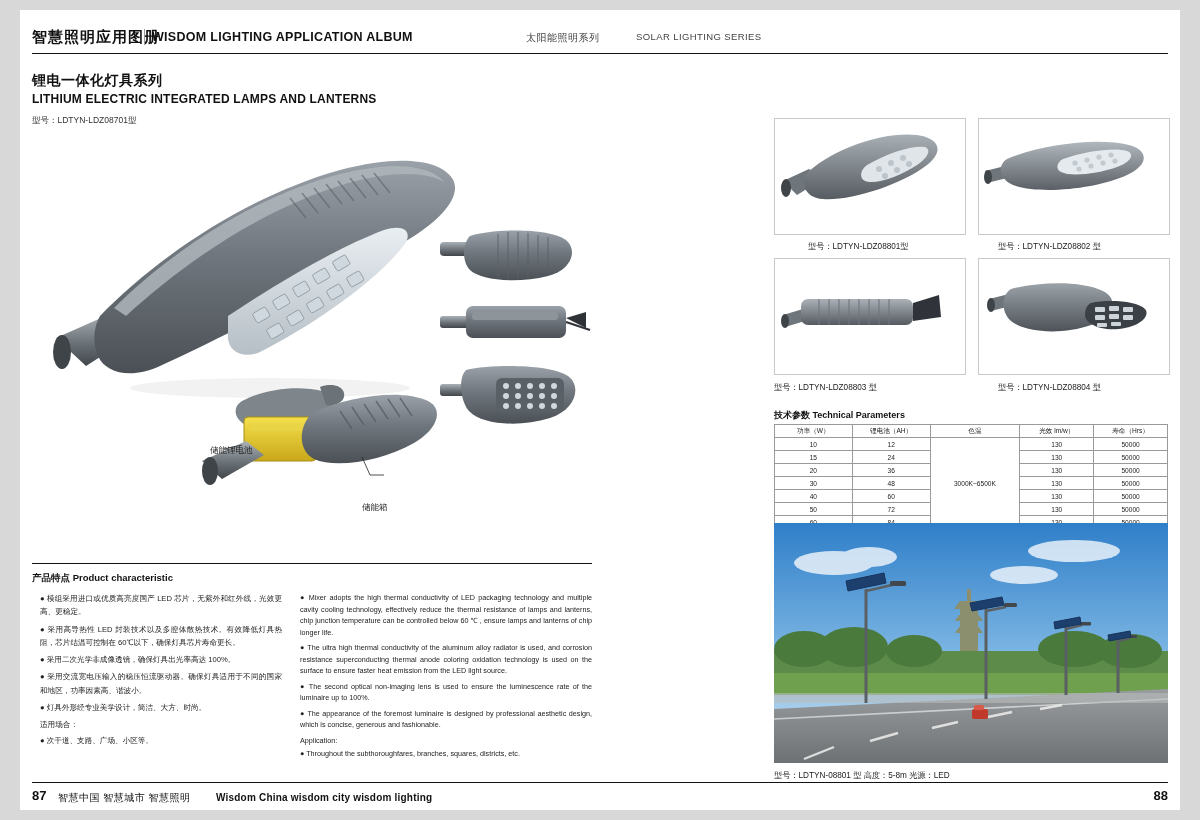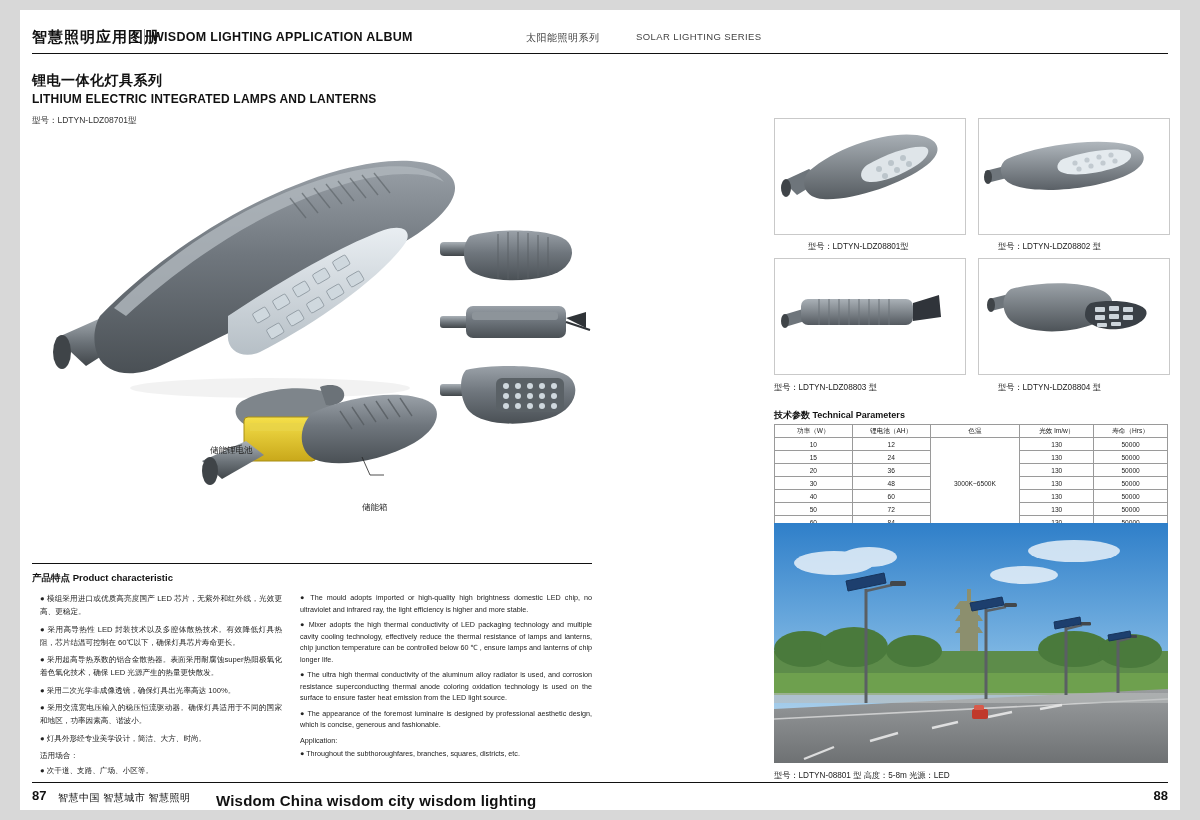--- a/index.html
+++ b/index.html
@@ -46,21 +46,21 @@
   .pc-title{position:absolute;left:12px;top:562px;font-size:9.5px;font-weight:bold;color:#111;}
   .pc-col-cn{position:absolute;left:12px;top:582px;width:250px;font-size:7.6px;line-height:1.75;color:#222;}
   .pc-col-en{position:absolute;left:272px;top:582px;width:300px;font-size:7.2px;line-height:1.6;color:#222;}
   .pc-col-cn p, .pc-col-en p{margin:0 0 4px 8px;text-align:justify;}
   .pc-col-cn p.nb,.pc-col-en p.nb{margin-bottom:2px;}
 
   
   .f-rule{position:absolute;left:12px;top:772px;width:1136px;height:1px;background:#111;}
   .f-num-l{position:absolute;left:12px;top:778px;font-size:13px;font-weight:bold;color:#111;}
   .f-cn{position:absolute;left:38px;top:781px;font-size:10px;color:#111;letter-spacing:.5px;}
-  .f-en{position:absolute;left:196px;top:782px;font-size:15px;font-weight:bold;color:#111;letter-spacing:.2px;}
+  .f-en{position:absolute;left:196px;top:782px;font-size:10px;font-weight:bold;color:#111;letter-spacing:.2px;}
   .f-num-r{position:absolute;right:12px;top:778px;font-size:13px;font-weight:bold;color:#111;}
 
   
   .rbox{position:absolute;border:1px solid #c9c9c9;background:#fff;}
   .rbox svg{display:block;}
   .rcap{position:absolute;font-size:8.2px;color:#222;}
 
   
   .tp-title{position:absolute;left:754px;top:399px;font-size:9px;font-weight:bold;color:#111;}
   table.tp{
@@ -238,31 +238,30 @@
     <div class="lbl lbl-bat">储能锂电池</div>
     <div class="lbl lbl-box">储能箱</div>
   </div>
 
   <div class="ldiv"></div>
 
   <div class="pc-title">产品特点  Product characteristic</div>
   <div class="pc-col-cn">
     <p>● 模组采用进口或优质高亮度国产 LED 芯片，无紫外和红外线，光效更高、更稳定。</p>
     <p>● 采用高导热性 LED 封装技术以及多腔体散热技术。有效降低灯具热阻，芯片结温可控制在 60℃以下，确保灯具芯片寿命更长。</p>
-    <p>● 采用超高导热系数的铝合金散热器。表面采用耐腐蚀super热阳极氧化着色氧化技术，确保 LED 光源产生的热量更快散发。</p>
     <p>● 采用二次光学非成像透镜，确保灯具出光率高达 100%。</p>
     <p>● 采用交流宽电压输入的稳压恒流驱动器。确保灯具适用于不同的国家和地区，功率因素高、谐波小。</p>
     <p>● 灯具外形经专业美学设计，简洁、大方、时尚。</p>
     <p class="nb">适用场合：</p>
     <p>● 次干道、支路、广场、小区等。</p>
   </div>
   <div class="pc-col-en">
-    <p>● The mould adopts imported or high-quality high brightness domestic LED chip, no ultraviolet and infrared ray, the light efficiency is higher and more stable.</p>
     <p>● Mixer adopts the high thermal conductivity of LED packaging technology and multiple cavity cooling technology, effectively reduce the thermal resistance of lamps and lanterns, chip junction temperature can be controlled below 60 ℃ , ensure lamps and lanterns of chip longer life.</p>
     <p>● The ultra high thermal conductivity of the aluminum alloy radiator is used, and corrosion resistance superconducting thermal anode coloring oxidation technology is used on the surface to ensure faster heat emission from the LED light source.</p>
+    <p>● The second optical non-imaging lens is used to ensure the luminescence rate of the luminaire up to 100%.</p>
     <p>● The appearance of the foremost luminaire is designed by professional aesthetic design, which is concise, generous and fashionable.</p>
     <p class="nb">Application:</p>
     <p>● Throughout the subthoroughfares, branches, squares, districts, etc.</p>
   </div>
 
   <div class="rbox" style="left:754px;top:108px;width:190px;height:115px;">
     <svg width="188" height="113" viewBox="0 0 188 113">
       <rect width="188" height="113" fill="#ffffff"></rect>
       <defs>
         <linearGradient id="g1" x1="0" y1="0" x2="0" y2="1">

